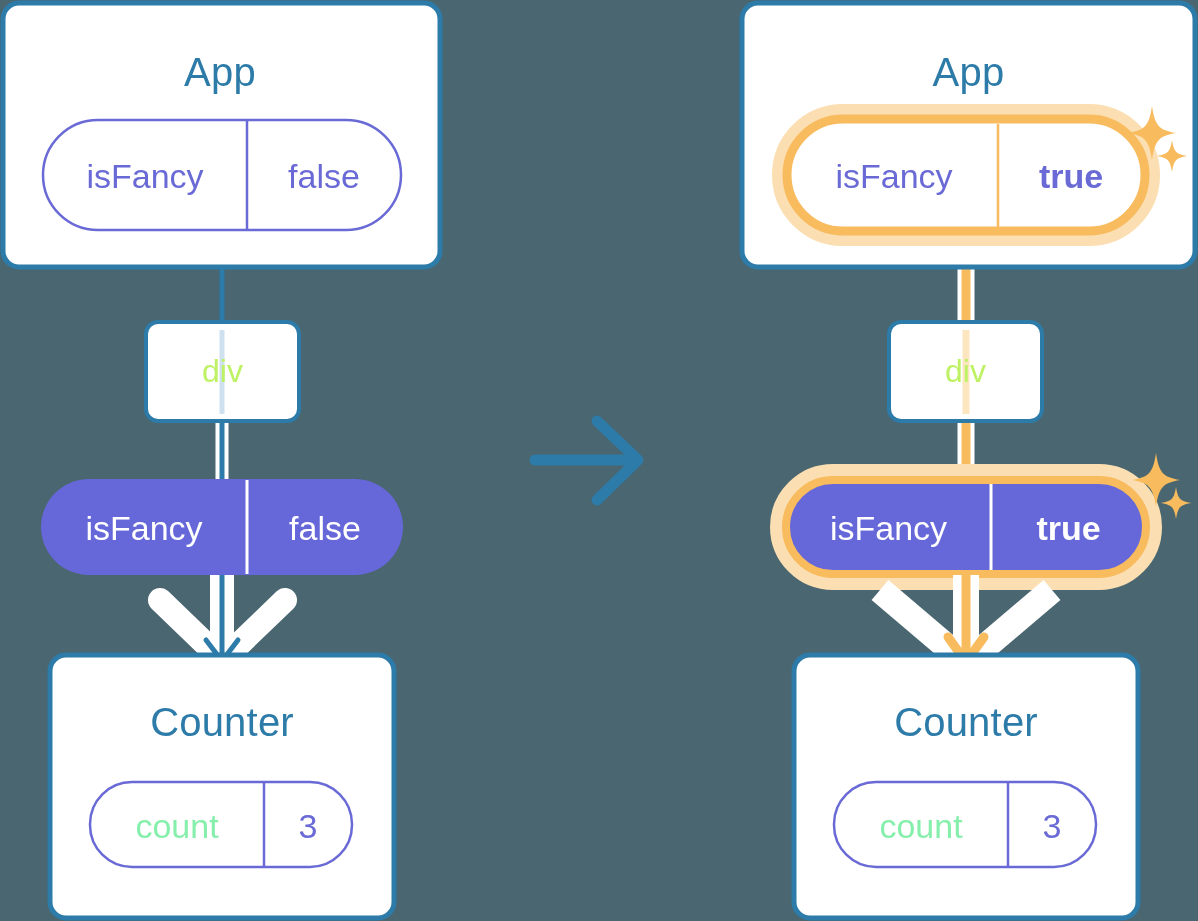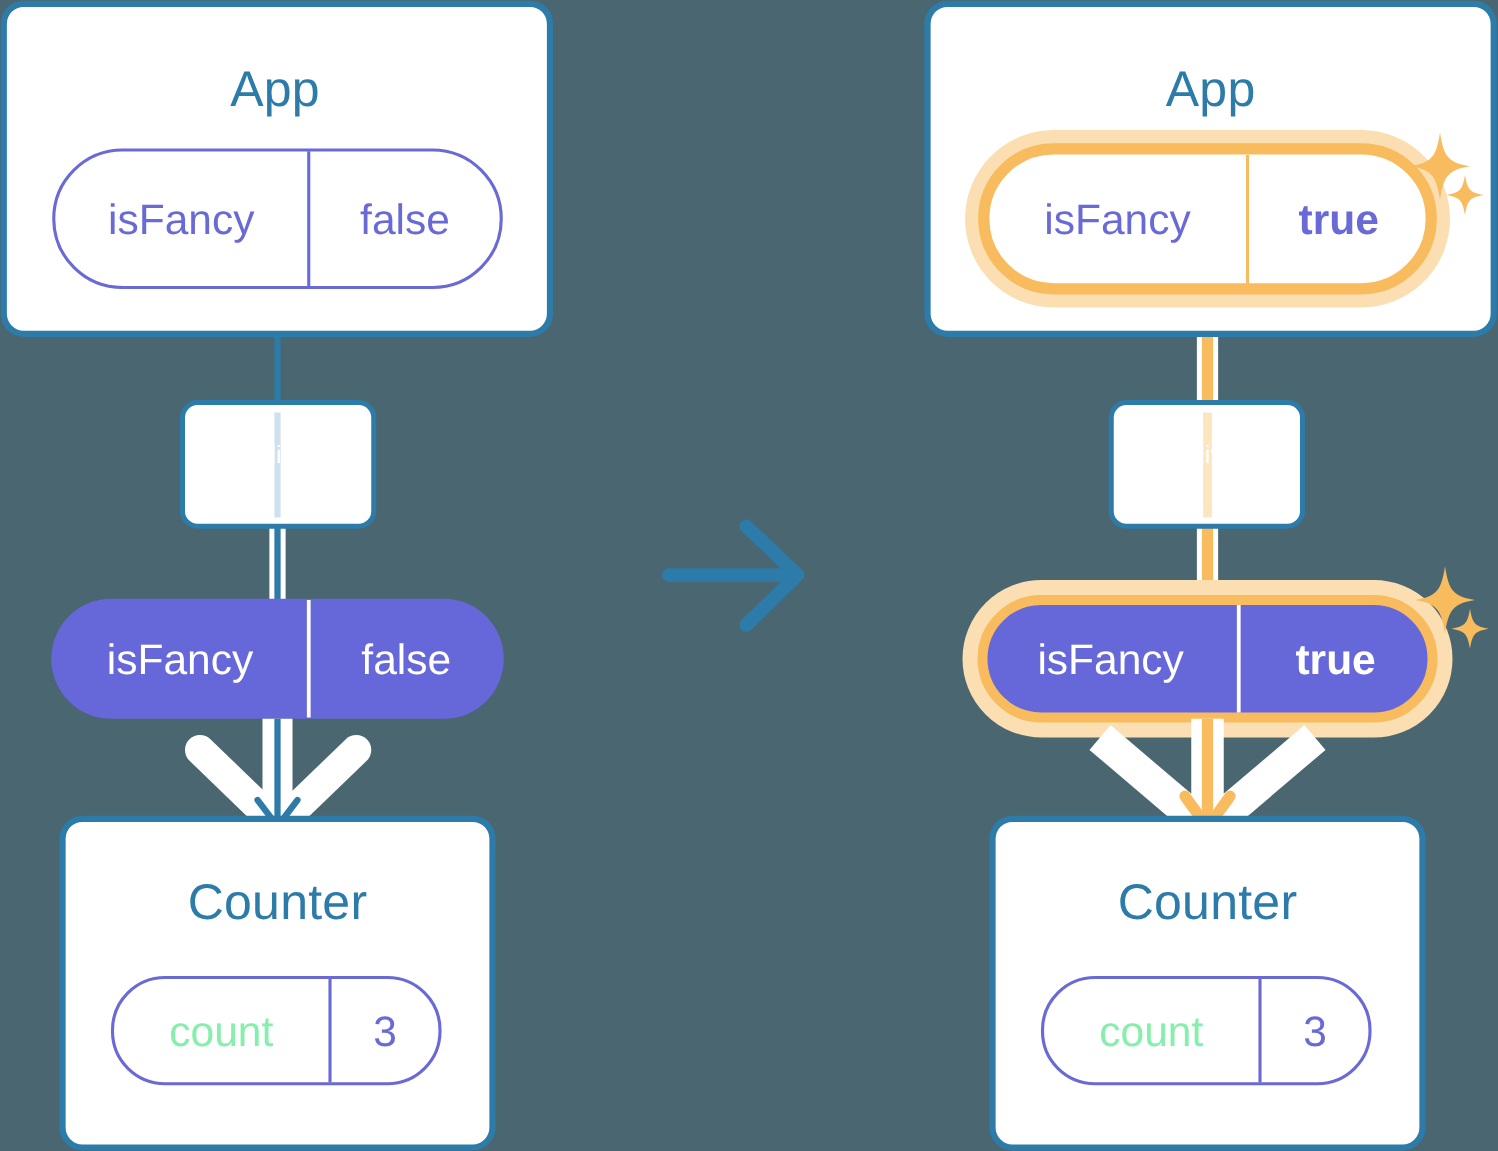--- a/index.html
+++ b/index.html
@@ -32,22 +32,22 @@
     position: absolute;
     white-space: nowrap;
     pointer-events: none;
   }
   .comp-title {
     font-size: 40px;
     color: #2d7ba8;
     letter-spacing: 0.2px;
   }
   .div-title {
-    font-size: 20px;
-    color: #ffffff;
+    font-size: 32px;
+    color: #bef264;
   }
   .pill-key-outline {
     font-size: 34px;
     color: #6a6ad6;
   }
   .pill-val-outline {
     font-size: 34px;
     color: #6a6ad6;
   }
   .pill-val-outline.bold { font-weight: bold; }

